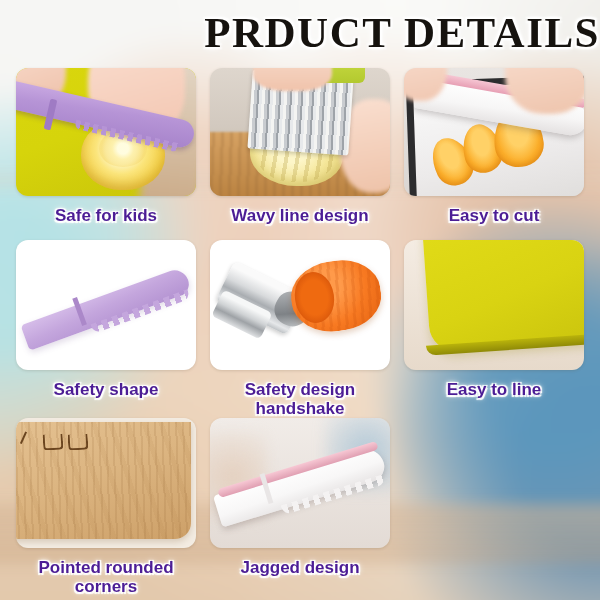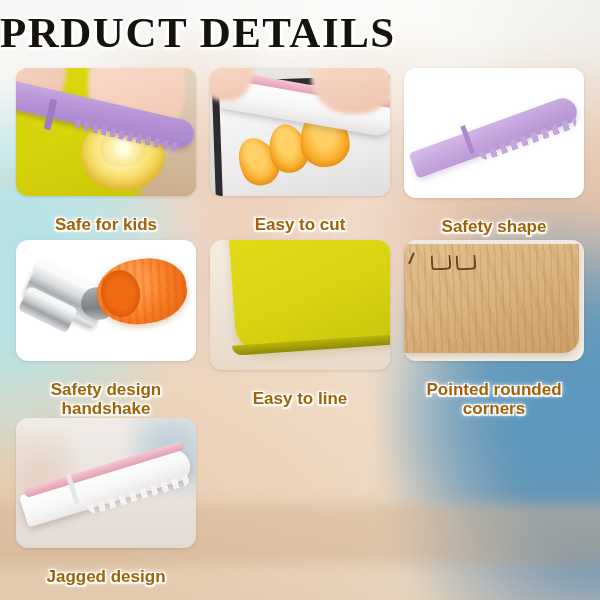--- a/index.html
+++ b/index.html
@@ -66,21 +66,21 @@
     height: 3%;
     background: linear-gradient(180deg, rgba(224,206,186,0.45), rgba(224,206,186,0));
   }
 
   
   .title {
     position: absolute;
     top: 8px;
     left: 0;
     width: 600px;
-    text-align: left;
+    text-align: right;
     font-family: "Liberation Serif", serif;
     font-weight: bold;
     font-size: 43px;
     letter-spacing: 1.5px;
     color: #16130f;
     text-shadow:
       -2px -2px 2px #fff, 2px -2px 2px #fff, -2px 2px 2px #fff, 2px 2px 2px #fff,
       0 0 6px #fff, 0 0 10px #fff;
     white-space: nowrap;
   }
@@ -110,28 +110,28 @@
     width: 180px;
     height: 128px;
     border-radius: 12px;
     overflow: hidden;
     background: #ffffff;
     box-shadow: 0 1px 3px rgba(90,70,50,0.18);
   }
   .cell.tall .photo { height: 130px; }
 
   .caption {
-    margin-top: 19px;
+    margin-top: 10px;
     width: 186px;
     text-align: center;
     font-family: "Liberation Sans", sans-serif;
     font-weight: bold;
     font-size: 17px;
     line-height: 19px;
-    color: #a16207;
+    color: #4c1d95;
     text-shadow:
       -1.5px -1.5px 1px #fff, 1.5px -1.5px 1px #fff,
       -1.5px 1.5px 1px #fff, 1.5px 1.5px 1px #fff,
       0 0 4px #fff, 0 0 7px #fff;
   }
 
   
   .p1 { background: linear-gradient(160deg, #d9d60d 0%, #d6d40b 45%, #c9c40a 100%); }
   .p1 .board-edge {
     position: absolute; right: -6%; top: -10%; width: 34%; height: 125%;
@@ -462,20 +462,31 @@
         <div class="board-edge"></div>
         <div class="hand-left"></div>
         <div class="lemon"></div>
         <div class="hand-top"></div>
         <div class="knife"></div>
         <div class="knife-bolster"></div>
       </div>
       <div class="caption">Safe for kids</div>
     </div>
 
+    <div class="cell">
+      <div class="photo p2">
+        <div class="board"></div>
+        <div class="potato"></div>
+        <div class="hand-r"></div>
+        <div class="blade"></div>
+        <div class="handle"></div>
+        <div class="fingers"></div>
+      </div>
+      <div class="caption">Wavy line design</div>
+    </div>
 
     <div class="cell">
       <div class="photo p3">
         <div class="tray"></div>
         <div class="seg s1"></div>
         <div class="seg s2"></div>
         <div class="seg s3"></div>
         <div class="knife"></div>
         <div class="spine"></div>
         <div class="hand-l"></div>

